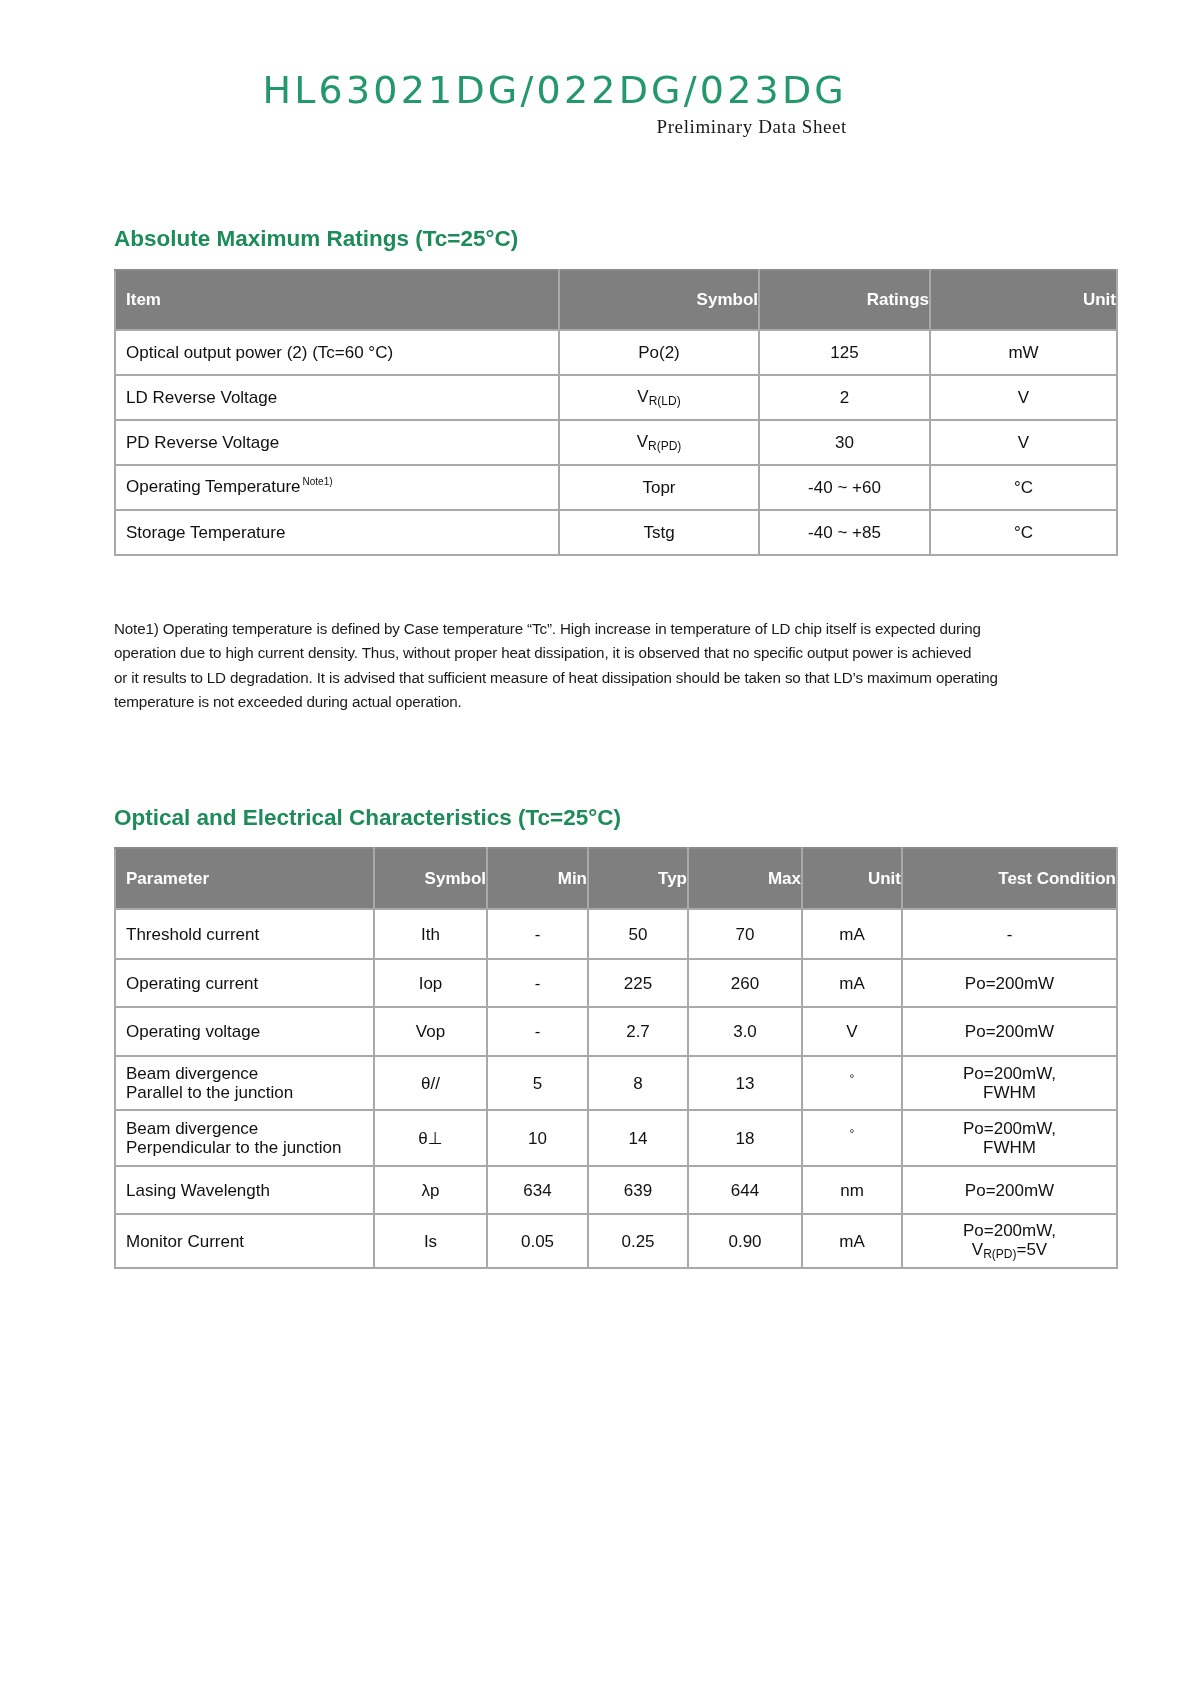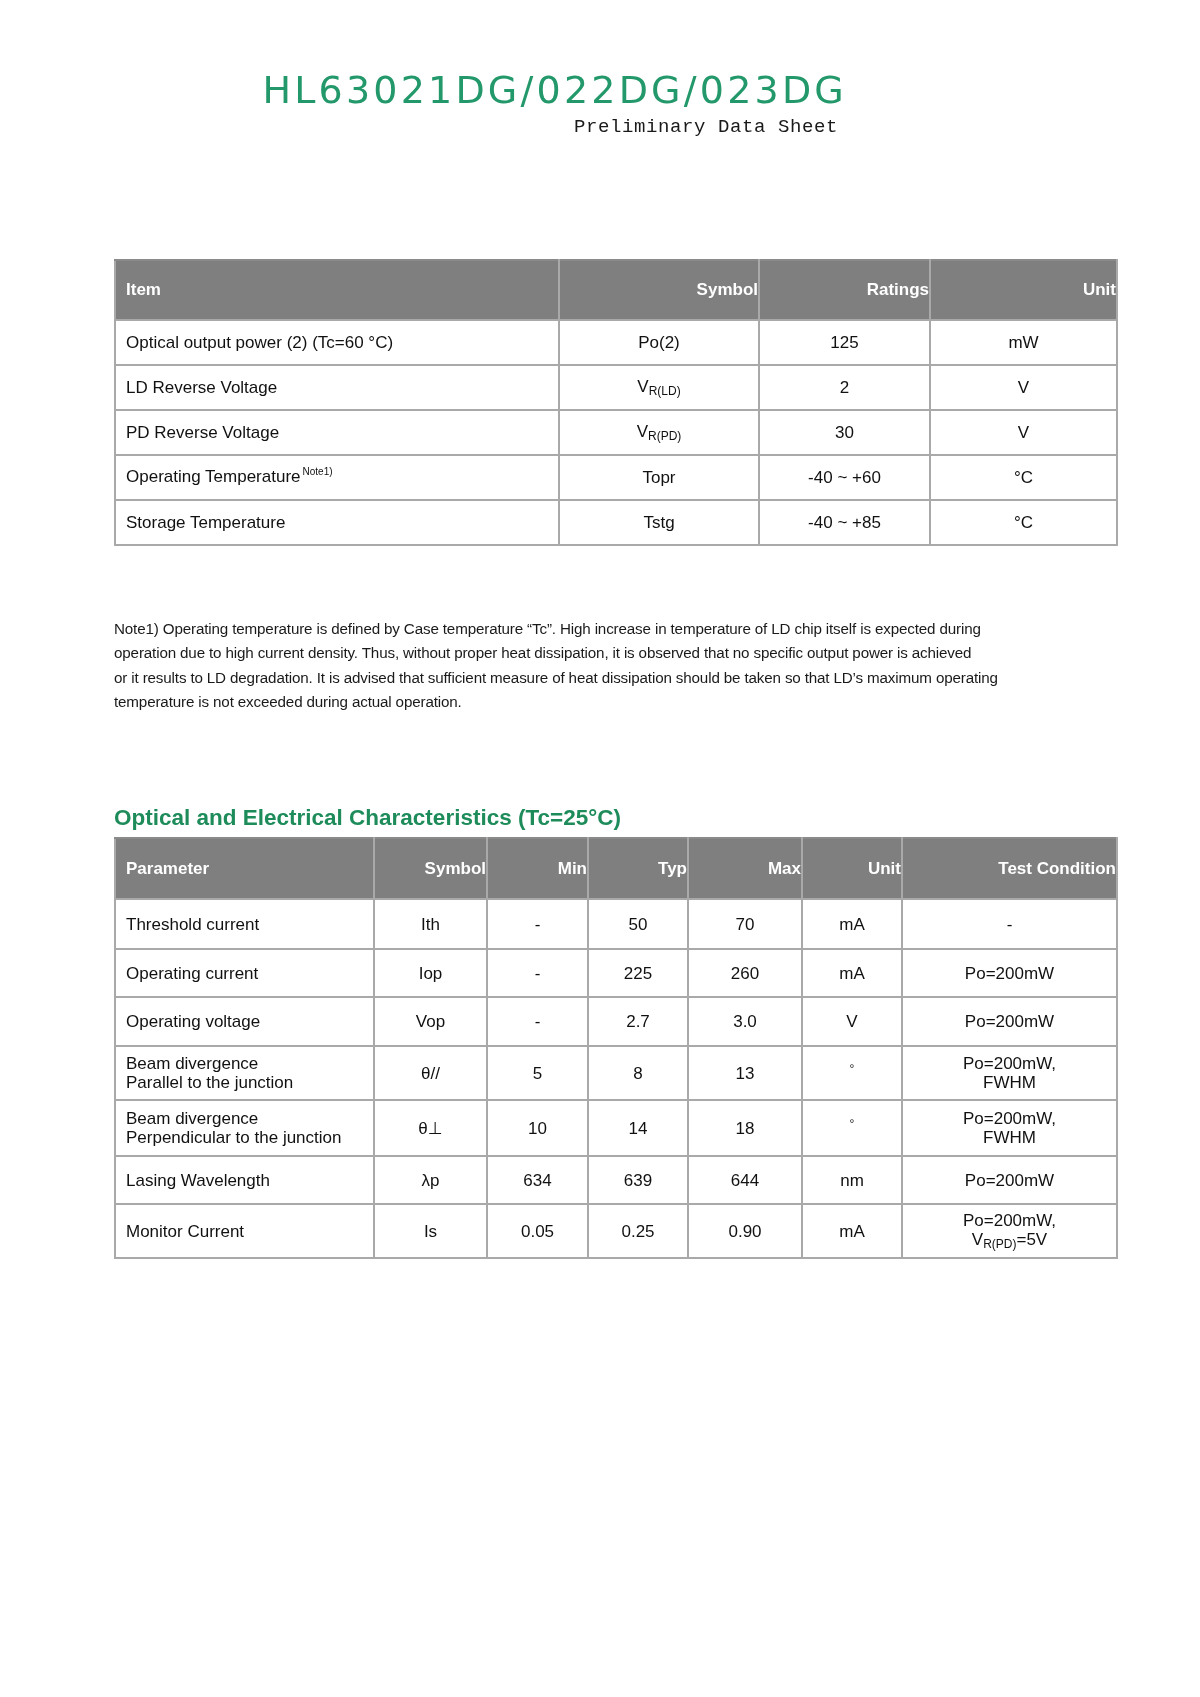--- a/index.html
+++ b/index.html
@@ -3,30 +3,30 @@
 <meta charset="utf-8">
 <style>
   html, body { margin: 0; padding: 0; background: #ffffff; }
   body { width: 1200px; height: 1697px; position: relative; overflow: hidden;
          font-family: "Liberation Sans", sans-serif; color: #1a1a1a; }
   .page { position: absolute; left: 0; top: 0; width: 980px; height: 1697px; background: #fff; }
 
   .doc-title { position: absolute; right: 133px; top: 68px; font-family: "DejaVu Sans", sans-serif;
                font-size: 38px; line-height: 44px; letter-spacing: 3.2px; color: #23986a;
                font-weight: normal; white-space: nowrap; }
-  .doc-subtitle { position: absolute; right: 142px; top: 115px; font-family: Liberation Mono, monospace;
+  .doc-subtitle { position: absolute; right: 133px; top: 115px; font-family: Liberation Serif, serif;
                   font-size: 19px; line-height: 24px; letter-spacing: 0.6px; color: #1a1a1a; white-space: nowrap; }
 
   .section-heading { position: absolute; left: 114px; font-family: "Liberation Sans", sans-serif;
                      font-weight: bold; font-size: 22.5px; line-height: 28px; color: #1e8c5a; white-space: nowrap; }
   #h1 { top: 225px; }
   #h2 { top: 804px; }
 
   table.spec { position: absolute; left: 114px; width: 1002px; border-collapse: collapse; table-layout: fixed;
-               font-family: "Liberation Sans", sans-serif; font-size: 17px; color: #111; }
+               font-family: "Liberation Sans", sans-serif; font-size: 17px; color: #111; margin-top: 10px; }
   table.spec th { background: #7f7f7f; color: #ffffff; font-weight: bold; font-size: 17px;
                   border: 2px solid #a9a9a9; border-top-color: #8a8a8a; padding: 0; text-align: right; }
   table.spec th.left { text-align: left; padding-left: 10px; }
   table.spec td { border: 2px solid #a9a9a9; padding: 0; text-align: center; vertical-align: middle; line-height: 19px; }
   table.spec td.left { text-align: left; padding-left: 10px; }
 
   #t1 { top: 259px; }
   #t1 th { height: 58px; }
   #t1 td { height: 43px; }
 
@@ -48,20 +48,21 @@
   .note .line { white-space: nowrap; }
 </style>
 </head>
 <body>
 
 <div class="page">
 
   <div class="doc-title">HL63021DG/022DG/023DG</div>
   <div class="doc-subtitle">Preliminary Data Sheet</div>
 
+  <div id="h1" class="section-heading">Absolute Maximum Ratings (Tc=25°C)</div>
 
   <table id="t1" class="spec">
     <colgroup>
         <col style="width:444px">
         <col style="width:200px">
         <col style="width:171px">
         <col style="width:187px">
       </colgroup>
     <thead>
       <tr>

